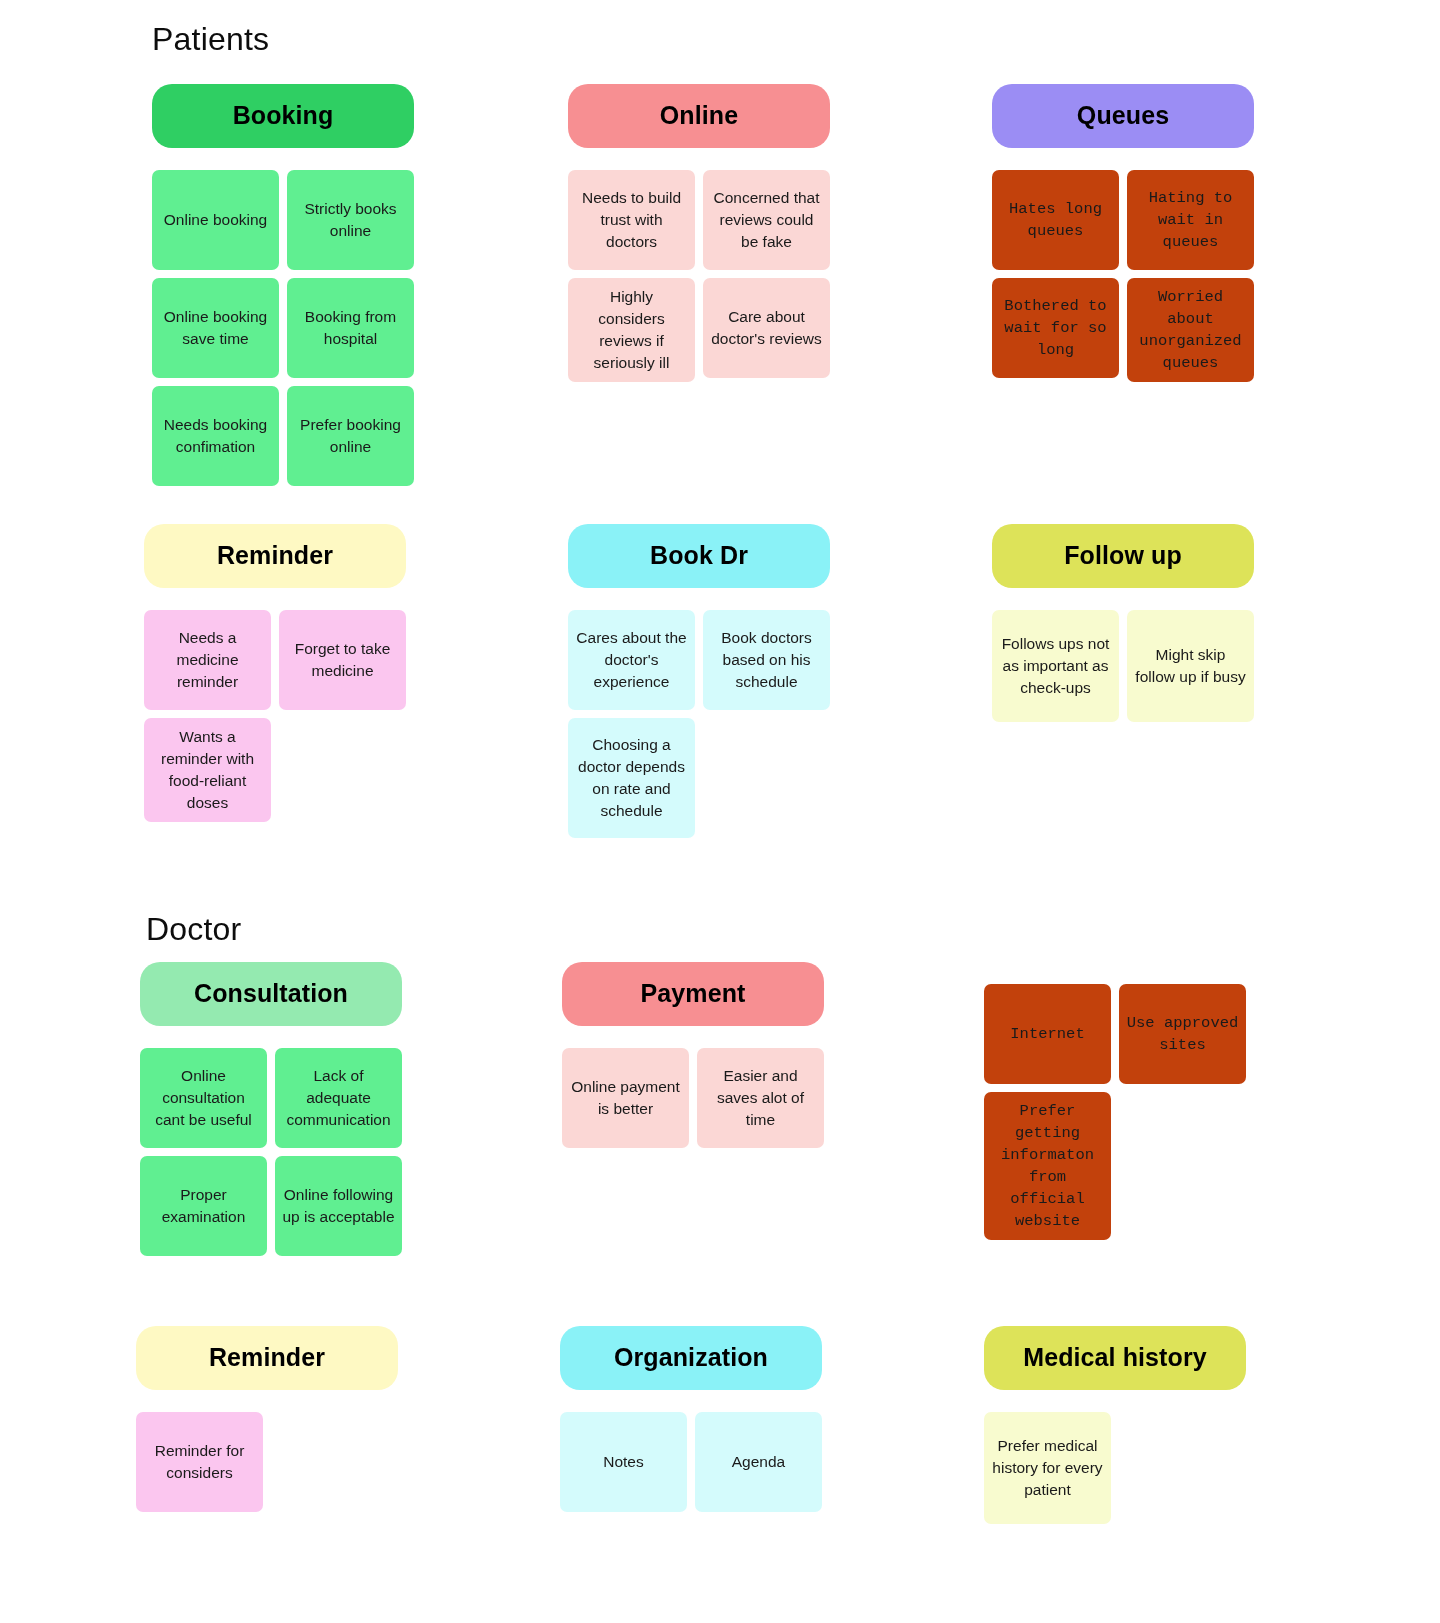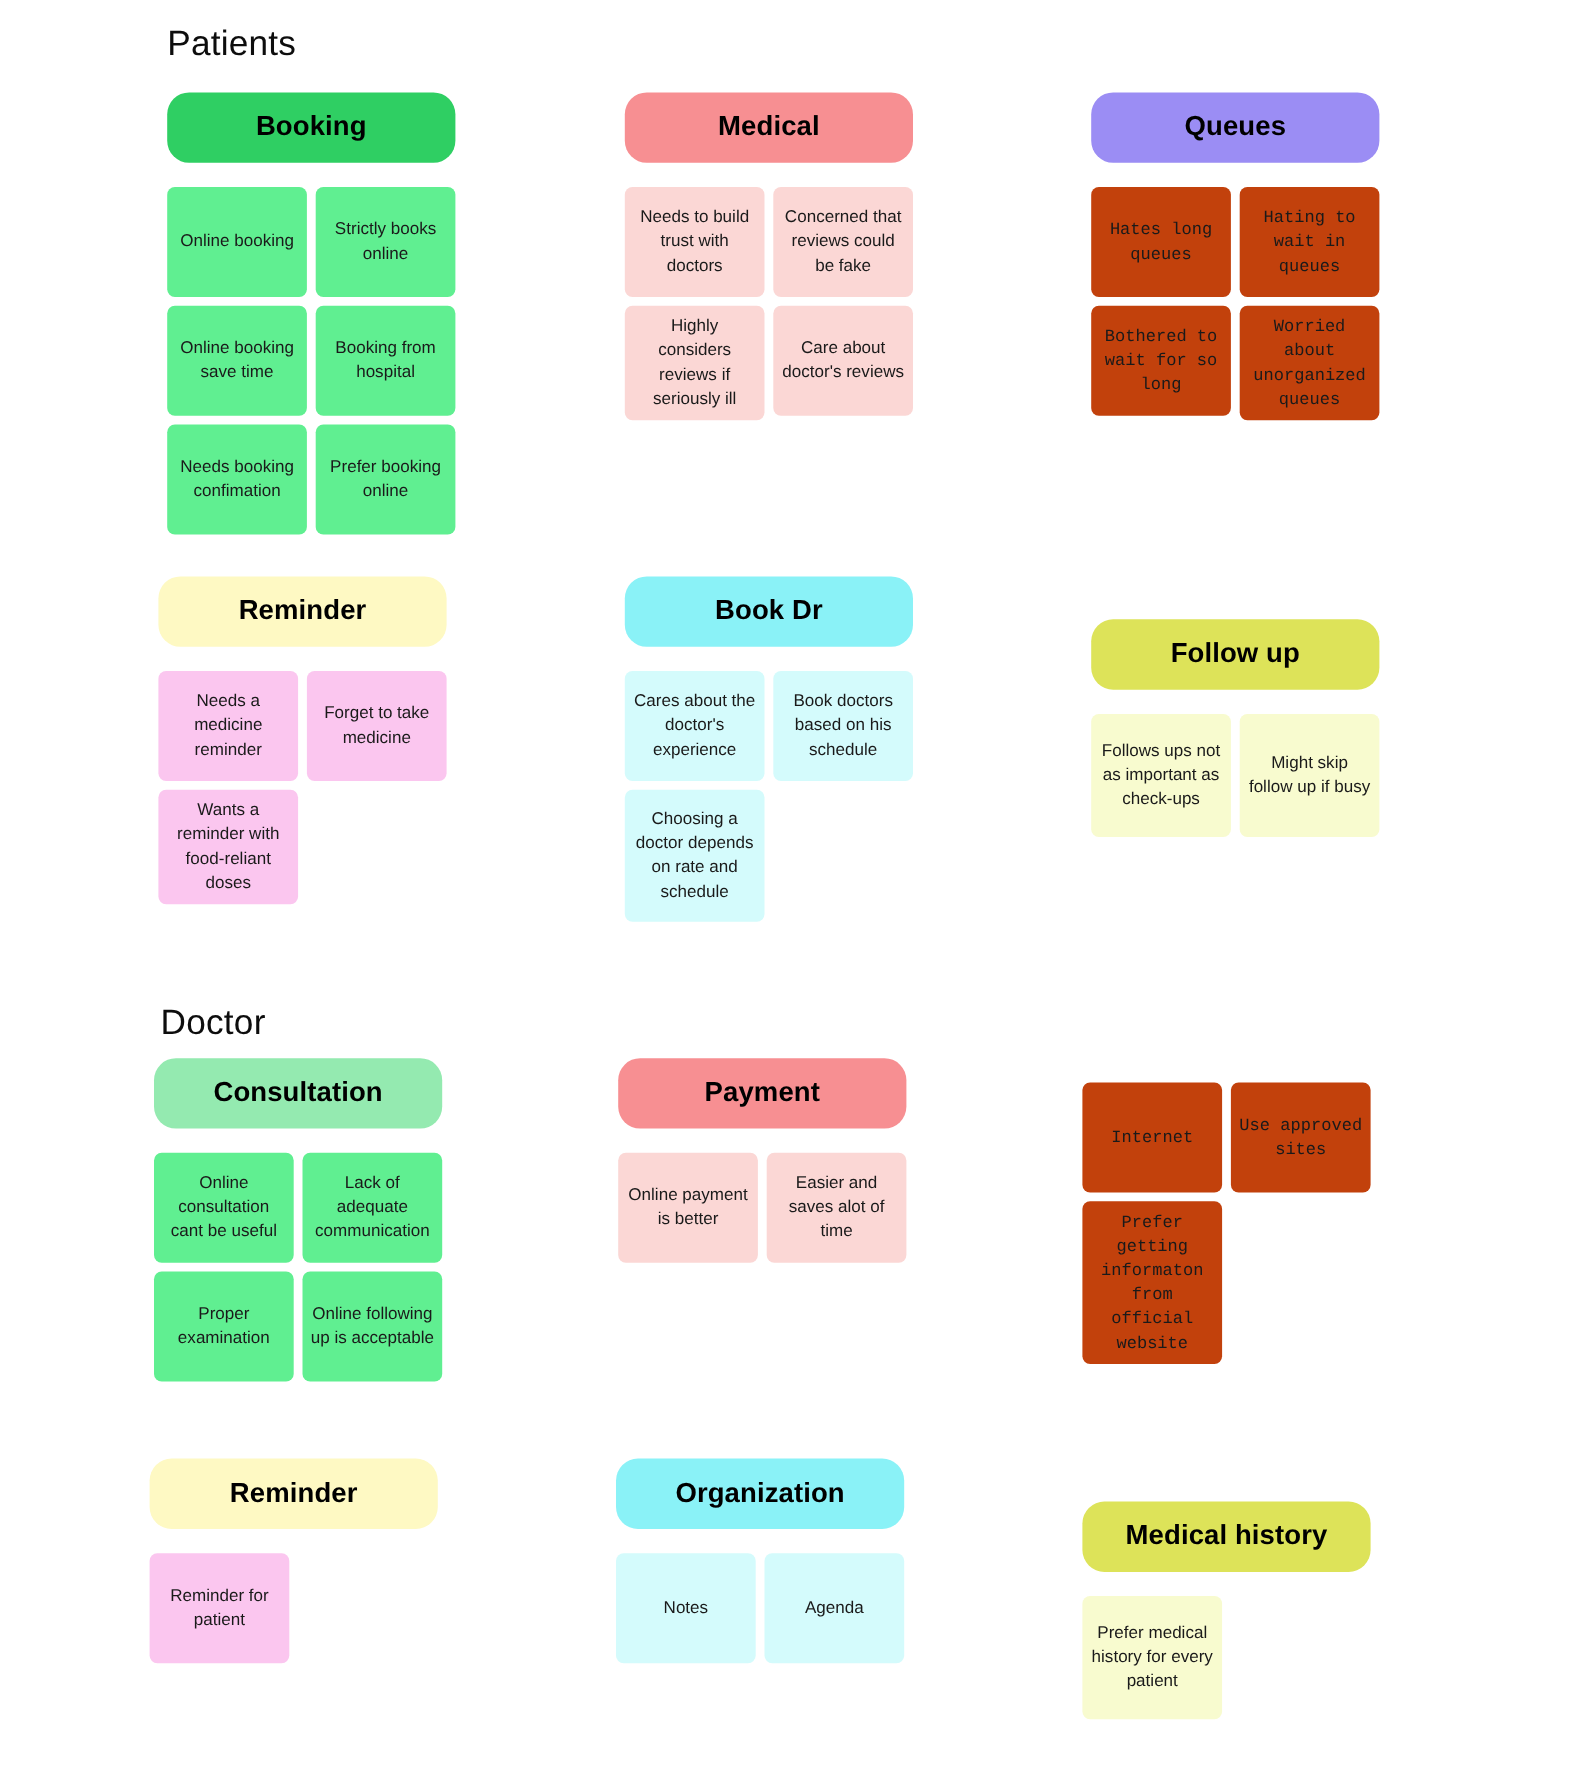--- a/index.html
+++ b/index.html
@@ -90,21 +90,21 @@
 
   .hdr-purple  { background: #9b8df4; text-align: center; }
   .sub-purple  { background: #c2410c; font-family: Liberation Mono, monospace; }
 
   .hdr-magenta { background: #fef9c3; }
   .sub-magenta { background: #fbc6ef; }
 
   .hdr-cyan    { background: #8af2f7; }
   .sub-cyan    { background: #d4fbfc; }
 
-  .hdr-yellow  { background: #dde359; margin-top: 39px; }
+  .hdr-yellow  { background: #dde359; }
   .sub-yellow  { background: #f8fbcf; }
 </style>
 </head>
 <body>
 
 <div class="board">
 
   <div class="section-title" style="left:152px; top:22px;">Patients</div>
 
   <div class="group" style="left:152px; top:84px;">
@@ -113,21 +113,21 @@
       <div class="card sub-green-strong tall">Online booking</div>
       <div class="card sub-green-strong tall">Strictly books online</div>
       <div class="card sub-green-strong tall">Online booking save time</div>
       <div class="card sub-green-strong tall">Booking from hospital</div>
       <div class="card sub-green-strong tall">Needs booking confimation</div>
       <div class="card sub-green-strong tall">Prefer booking online</div>
     </div>
   </div>
 
   <div class="group" style="left:568px; top:84px;">
-    <div class="group-header hdr-red">Medical</div>
+    <div class="group-header hdr-red">Online</div>
     <div class="cards">
       <div class="card sub-red tall">Needs to build trust with doctors</div>
       <div class="card sub-red tall">Concerned that reviews could be fake</div>
       <div class="card sub-red tall">Highly considers reviews if seriously ill</div>
       <div class="card sub-red tall">Care about doctor's reviews</div>
     </div>
   </div>
 
   <div class="group" style="left:992px; top:84px;">
     <div class="group-header hdr-purple">Queues</div>
@@ -189,21 +189,21 @@
     <div class="cards">
       <div class="card sub-purple tall">Internet</div>
       <div class="card sub-purple tall">Use approved sites</div>
       <div class="card sub-purple tall">Prefer getting informaton from official website</div>
     </div>
   </div>
 
   <div class="group" style="left:136px; top:1326px;">
     <div class="group-header hdr-magenta">Reminder</div>
     <div class="cards">
-      <div class="card sub-magenta tall">Reminder for patient</div>
+      <div class="card sub-magenta tall">Reminder for considers</div>
     </div>
   </div>
 
   <div class="group" style="left:560px; top:1326px;">
     <div class="group-header hdr-cyan">Organization</div>
     <div class="cards">
       <div class="card sub-cyan tall">Notes</div>
       <div class="card sub-cyan tall">Agenda</div>
     </div>
   </div>

